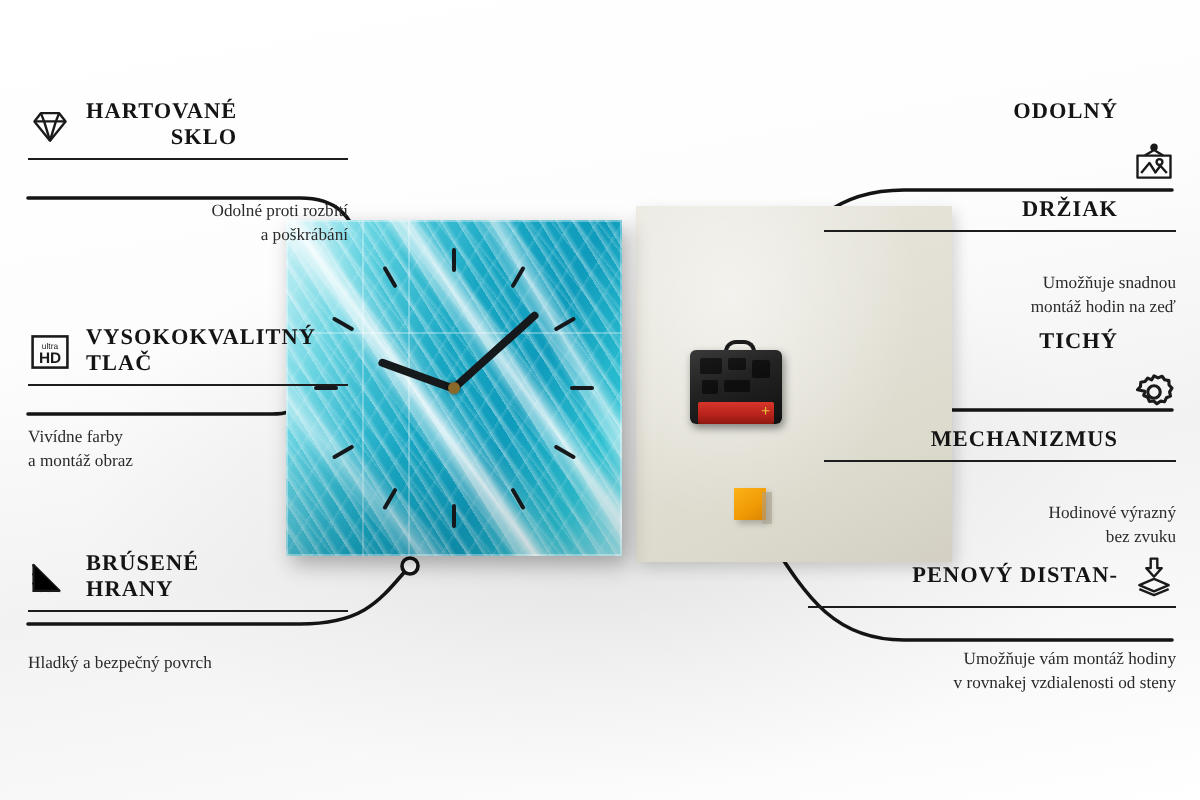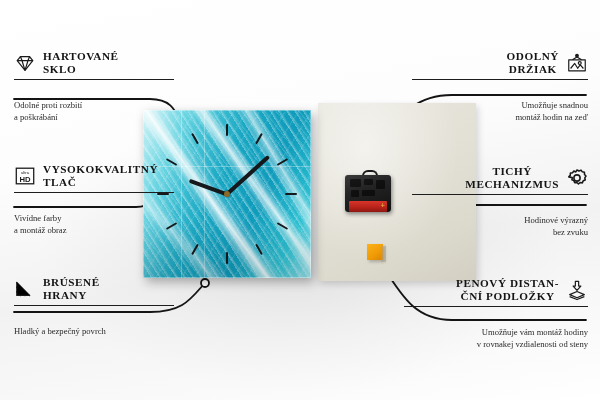--- a/index.html
+++ b/index.html
@@ -20,34 +20,34 @@
   
   .feat{position:absolute;}
   .feat .head{display:flex;align-items:center;gap:7px;}
   .feat.right .head{justify-content:flex-end;}
   .titles{display:flex;flex-direction:column;line-height:1.12;}
   .t-line{
     font-family:"Liberation Serif", serif;
     font-weight:700;font-size:11.2px;letter-spacing:.55px;
     color:#141414;white-space:nowrap;
   }
-  .feat.right .titles{align-items:center;}
+  .feat.right .titles{align-items:flex-end;gap:36px;}
   .rule{height:0;border-top:1.1px solid #1d1d1d;margin-top:4px;}
   .sub{
     font-family:"Liberation Serif", serif;
     font-size:8.6px;color:#2a2a2a;line-height:1.34;margin-top:20px;
     white-space:nowrap;
   }
   .feat.right .sub{text-align:right;}
 
   .icon{width:22px;height:22px;flex:0 0 22px;display:block;}
   .icon svg{display:block;width:22px;height:22px;}
 
   
-  #f-glass{left:14px;top:50px;width:160px;}
+  #f-glass{left:14px;top:50px;width:160px;text-align:right;}
   #f-print{left:14px;top:163px;width:160px;}
   #f-edges{left:14px;top:276px;width:160px;}
   
   #f-holder{right:12px;top:50px;width:176px;}
   #f-mech{right:12px;top:165px;width:176px;}
   #f-foam{right:12px;top:277px;width:184px;}
 
   
   #wallpanel{
     position:absolute;left:318px;top:103px;width:158px;height:178px;
@@ -298,21 +298,20 @@
     <div class="sub">
       <div>Hodinové výrazný</div>
       <div>bez zvuku</div>
     </div>
   </div>
 
   <div class="feat right" id="f-foam">
     <div class="head">
       <span class="titles">
         <span class="t-line">PENOVÝ DISTAN-</span>
-        <span class="t-line">ČNÍ PODLOŽKY</span>
       </span>
       <span class="icon">
         <svg viewBox="0 0 24 24" fill="none" stroke="#1a1a1a" stroke-width="1.3" stroke-linejoin="round">
           <path d="M10.2 2.5 h3.6 v5.2 h2.4 L12 12.4 7.8 7.7 h2.4 z"></path>
           <path d="M12 13.6 L20 17 L12 20.4 L4 17 Z"></path>
           <path d="M4 19.2 L12 22.4 L20 19.2"></path>
         </svg>
       </span>
     </div>
     <div class="rule"></div>

